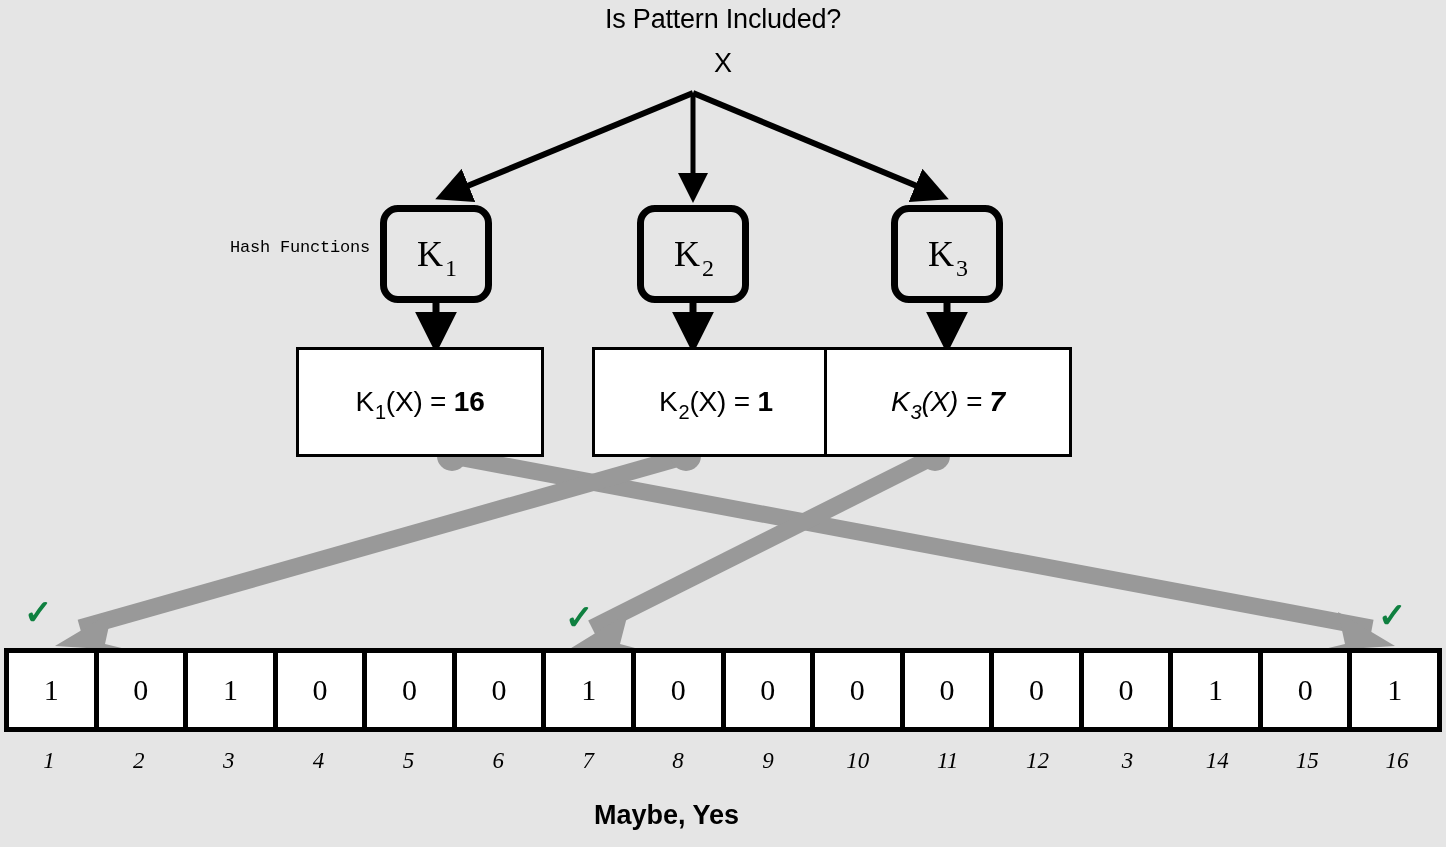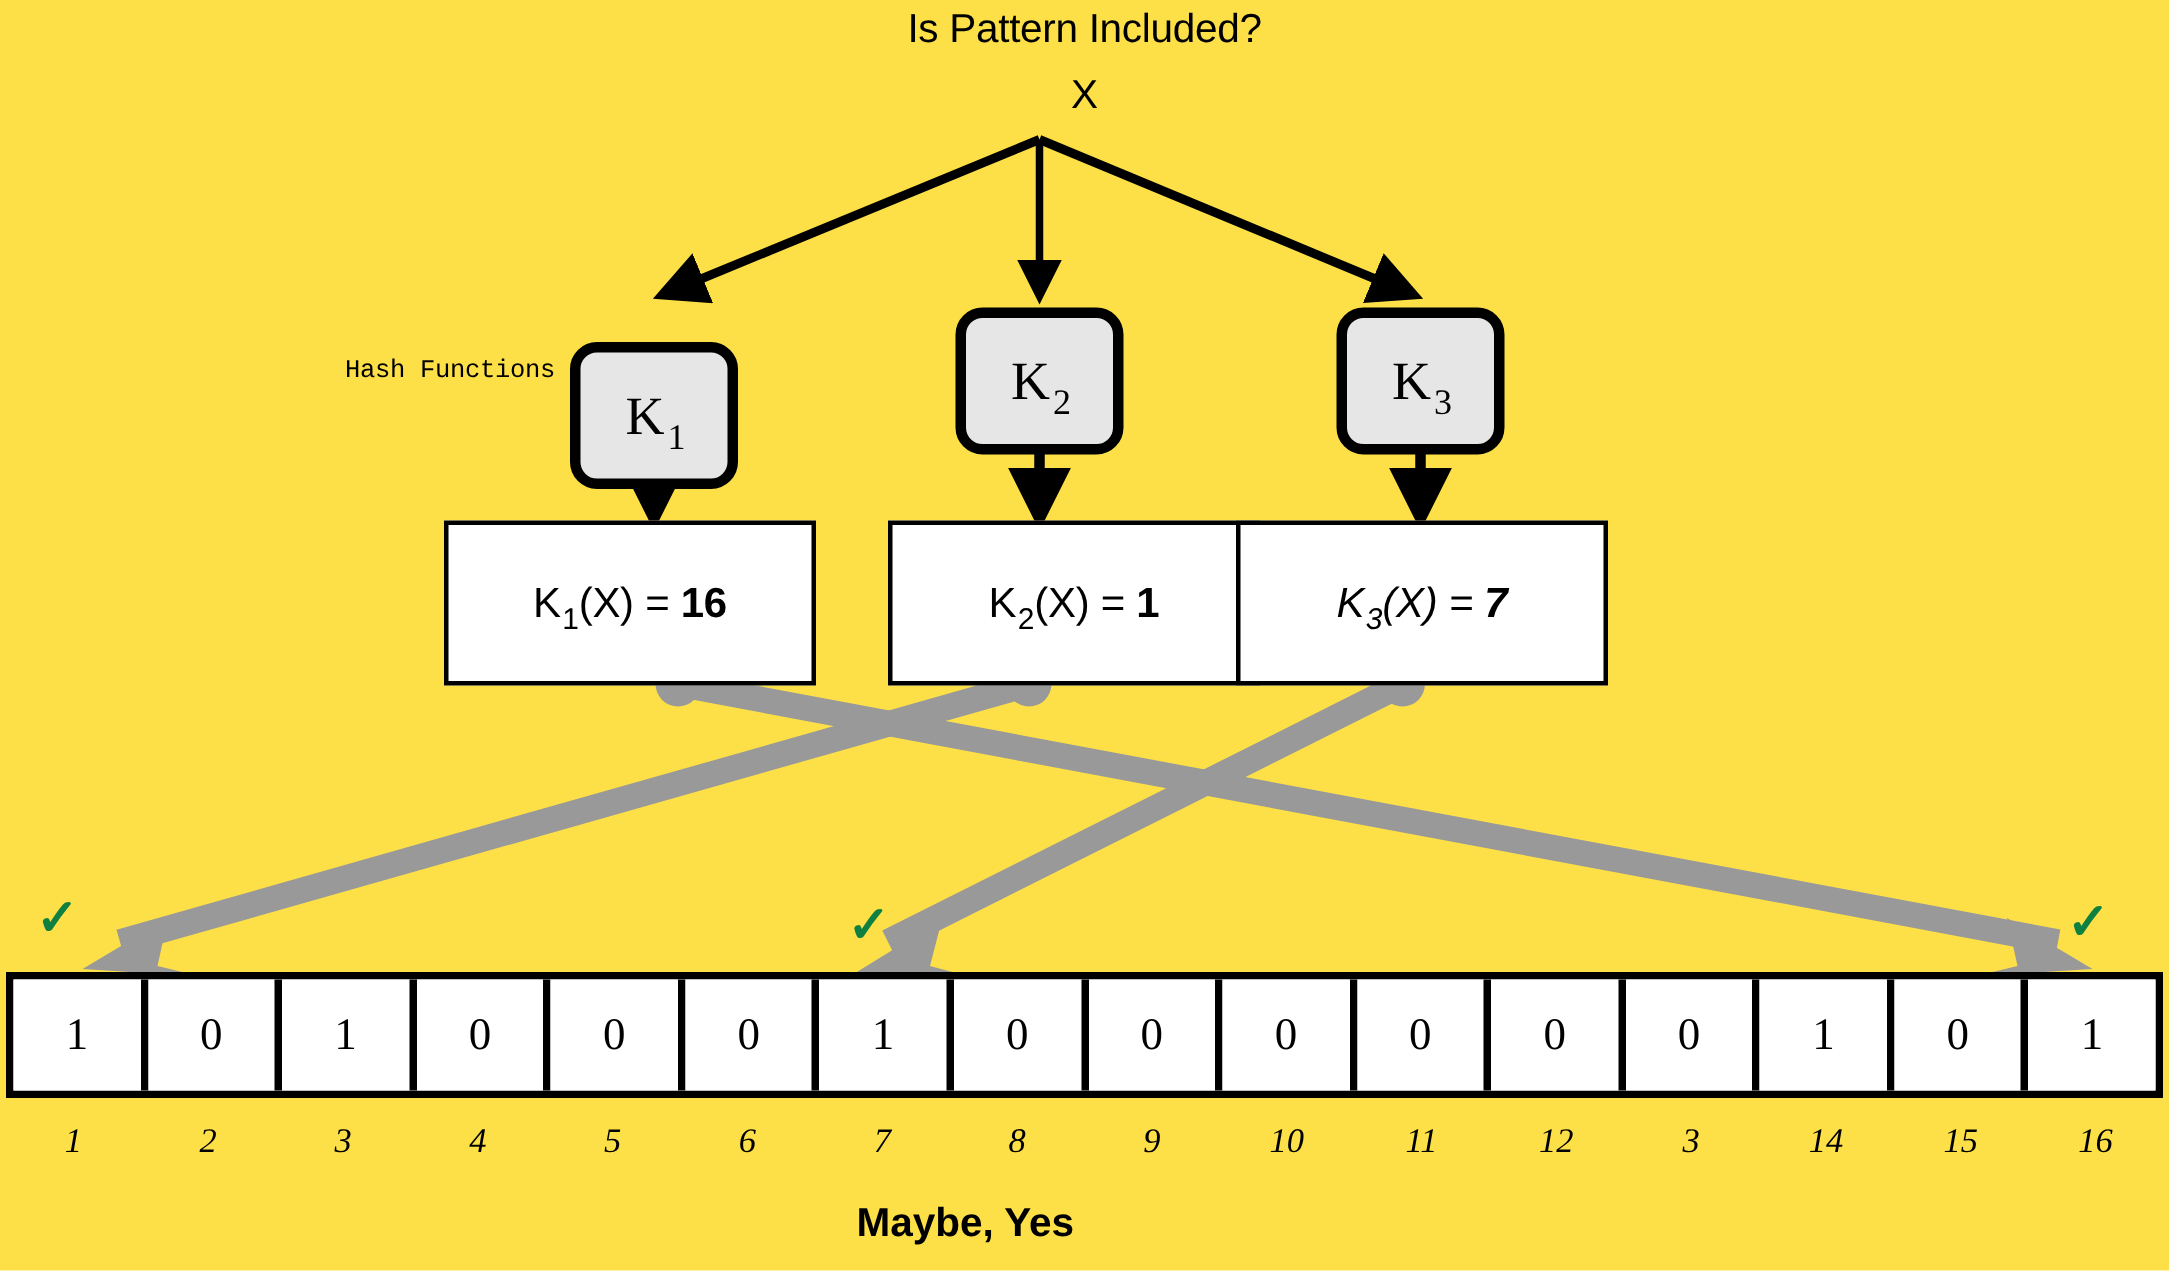--- a/index.html
+++ b/index.html
@@ -7,21 +7,21 @@
     padding: 0;
     background: #ffffff;
   }
   body {
     font-family: "Liberation Sans", sans-serif;
   }
   #canvas {
     position: relative;
     width: 1446px;
     height: 847px;
-    background: #fde047;
+    background: #e5e5e5;
     overflow: hidden;
   }
   .abs { position: absolute; }
 
   
   #title {
     left: 0; top: 4px; width: 1446px;
     text-align: center;
     font-size: 27px;
     color: #000;
@@ -40,20 +40,21 @@
     color: #000;
     letter-spacing: -0.2px;
     font-family: Liberation Mono, monospace;
   }
   #bottom-label {
     left: 0; top: 800px; width: 1287px;
     text-align: center;
     font-size: 27px;
     font-weight: bold;
     color: #000;
+    padding-left: 23px;
   }
 
   
   .hash-box {
     width: 112px;
     height: 98px;
     border: 7px solid #000000;
     border-radius: 18px;
     background: #e6e6e6;
     box-sizing: border-box;
@@ -199,21 +200,21 @@
       <circle cx="935" cy="456" r="15" fill="#999999"></circle>
     </g>
   </svg>
 
   <div class="abs" id="title">Is Pattern Included?</div>
 
   <div class="abs" id="x-label">X</div>
 
   <div class="abs" id="hash-fn-label">Hash Functions</div>
 
-  <div class="abs hash-box" style="left:380px; top:205px;margin-top:23px;">
+  <div class="abs hash-box" style="left:380px; top:205px;">
     <span class="kname"><span>K</span><sub>1</sub></span>
   </div>
   <div class="abs hash-box" style="left:637px; top:205px;">
     <span class="kname"><span>K</span><sub>2</sub></span>
   </div>
   <div class="abs hash-box" style="left:891px; top:205px;">
     <span class="kname"><span>K</span><sub>3</sub></span>
   </div>
 
   <div class="abs result-box" style="left:296px; top:347px;">

